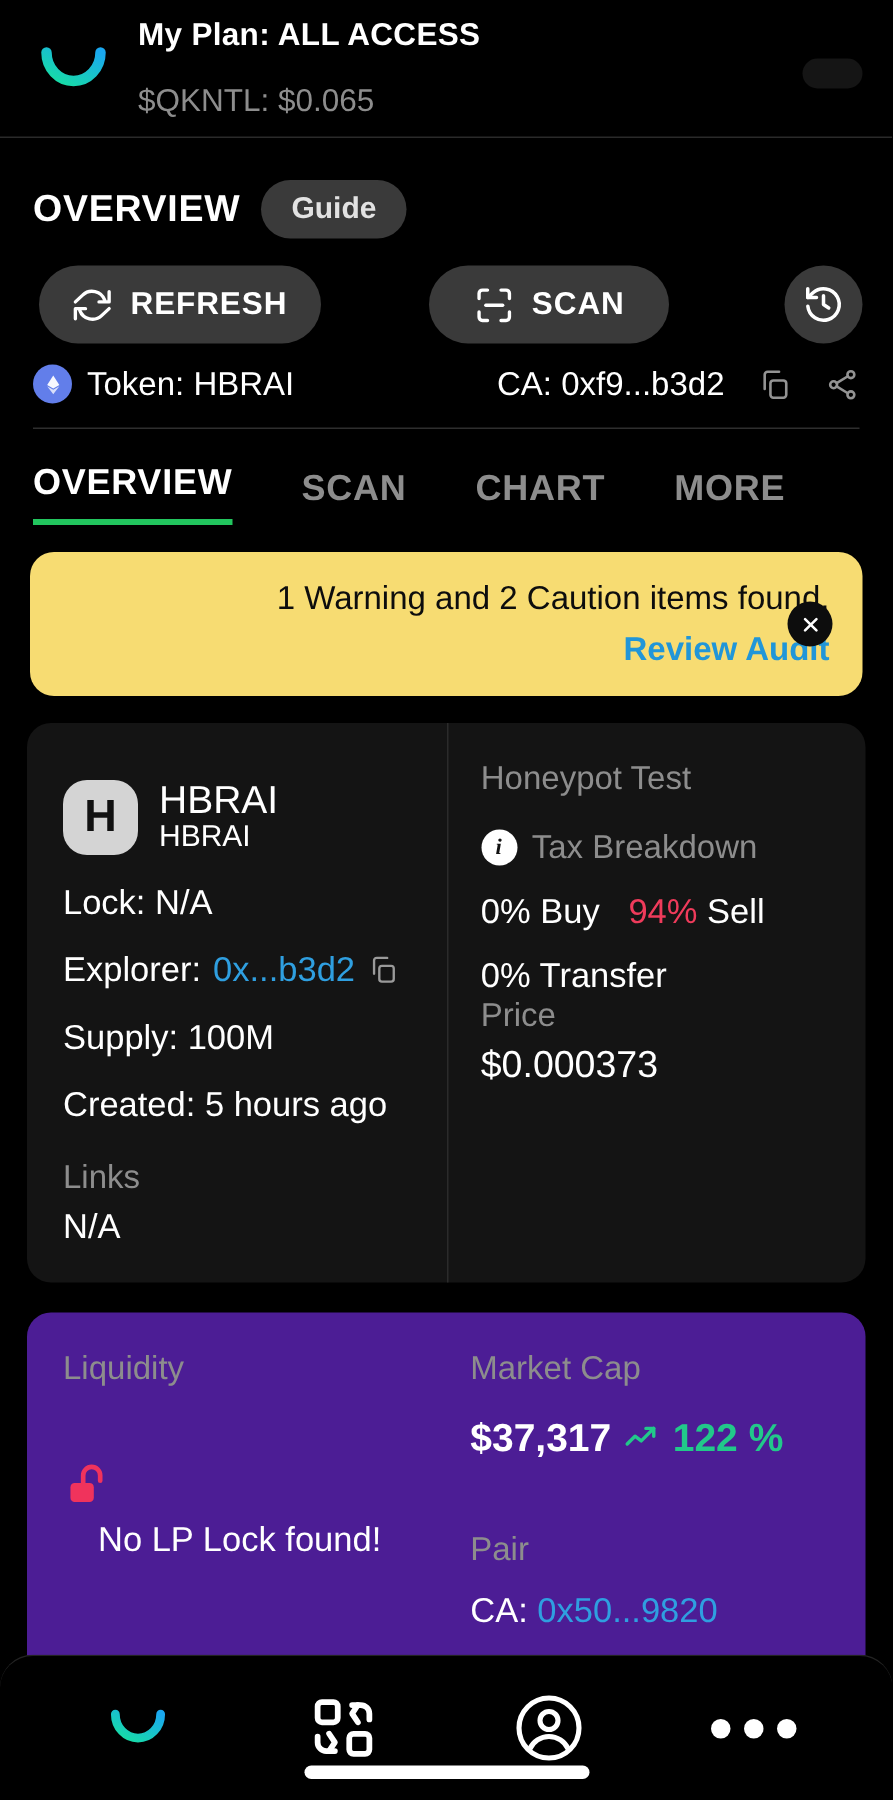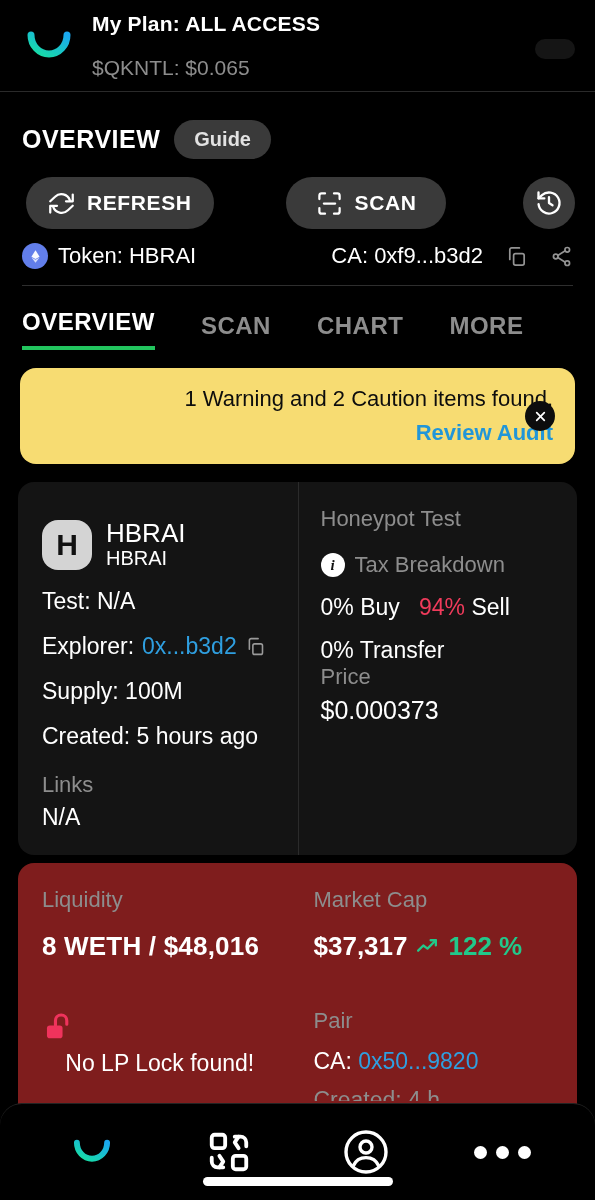--- a/index.html
+++ b/index.html
@@ -101,21 +101,21 @@
     width:24px; height:24px; border-radius:50%; background:#fff; color:#111;
     font-size:15px; font-weight:bold; display:flex; align-items:center; justify-content:center;
     font-style: italic; font-family:"Liberation Serif", serif;
   }
   .taxvals { margin-top: 16px; font-size:23px; color:#fff; }
   .red { color:#ef3b5b; }
   .price-lbl { }
   .price-val { font-size:25px; color:#fff; margin-top: 6px; }
 
   
-  .liq-card { margin: 8px 18px 0 18px; background:#7f1d1d; border-radius:16px 16px 0 0;
+  .liq-card { margin: 20px 18px 0 18px; background:#4c1d95; border-radius:16px 16px 0 0;
               display:flex; padding-bottom: 6px; }
   .big-val { font-size:26px; font-weight:bold; color:#fff; margin-top: 18px; letter-spacing:.2px; }
   .mc-val { font-size:26px; font-weight:bold; color:#fff; margin-top: 18px;
             display:flex; align-items:center; gap:8px; }
   .green { color:#22c88a; font-weight:bold; }
   .lp-wrap { margin-top: 48px; text-align:center; }
   .lp-text { font-size:23px; color:#fff; margin-top: 6px; }
   .pair-lbl { margin-top: 46px; }
   .pair-ca { font-size:23px; color:#fff; margin-top: 14px; }
   .clipped { margin-top: 12px; font-size:23px; color:#8d8d8d; height: 14px; overflow:hidden; }
@@ -246,21 +246,21 @@
 
   <div class="card">
     <div class="col left">
       <div class="proj-id">
         <span class="avatar">H</span>
         <span>
           <span class="proj-name">HBRAI</span><br>
           <span class="proj-sym">HBRAI</span>
         </span>
       </div>
-      <div class="kv">Test: N/A</div>
+      <div class="kv">Lock: N/A</div>
       <div class="kv">
         <span>Explorer:</span>
         <span class="link">0x...b3d2</span>
         <span>
           <svg width="21" height="21" viewBox="0 0 24 24" fill="none" stroke="#9a9a9a" stroke-width="1.8" stroke-linecap="round" stroke-linejoin="round">
             <rect x="9" y="9" width="11" height="12" rx="2"></rect>
               <path d="M5 15V5a2 2 0 0 1 2-2h8"></path>
           </svg>
         </span>
       </div>
@@ -288,21 +288,20 @@
         <span>Transfer</span>
       </div>
       <div class="muted price-lbl">Price</div>
       <div class="price-val">$0.000373</div>
     </div>
   </div>
 
   <div class="liq-card">
     <div class="col left">
       <div class="muted">Liquidity</div>
-      <div class="big-val">8 WETH / $48,016</div>
       <div class="lp-wrap">
         <span>
           <svg width="34" height="34" viewBox="0 0 24 24" fill="none" stroke="#f0335c" stroke-width="2.2" stroke-linecap="round" stroke-linejoin="round">
             <rect x="3.5" y="11" width="11" height="9" rx="2" fill="#f0335c" stroke="none"></rect>
             <path d="M9.5 11V7.5a4 4 0 0 1 8 0V10"></path>
           </svg>
         </span>
         <div class="lp-text">No LP Lock found!</div>
       </div>
     </div>

